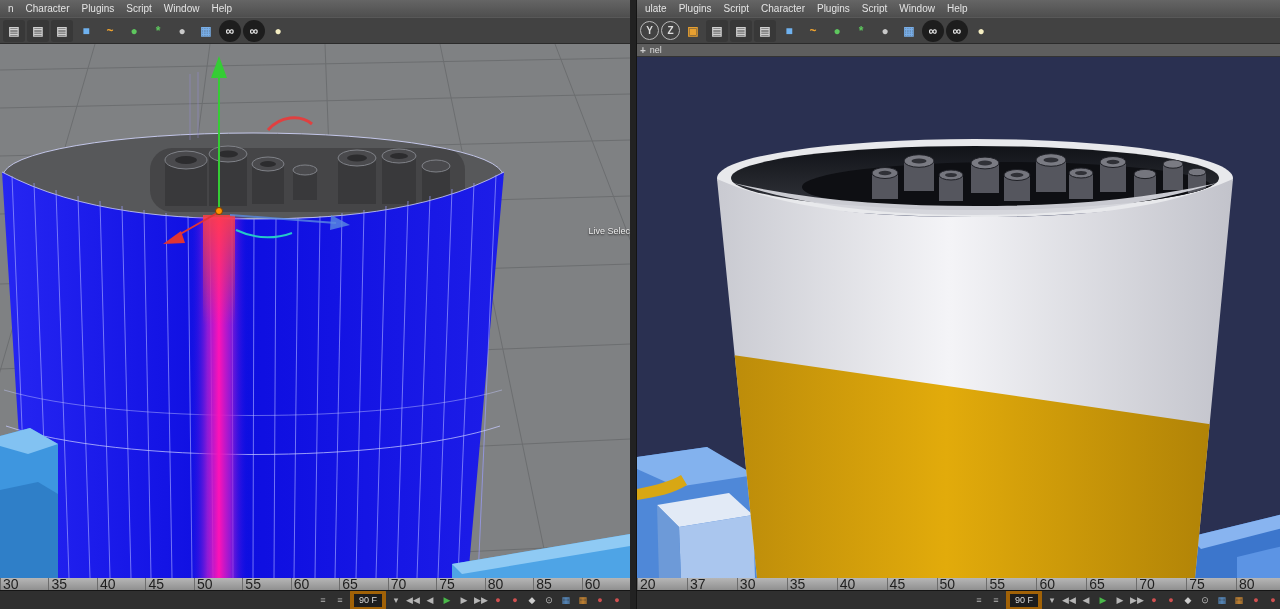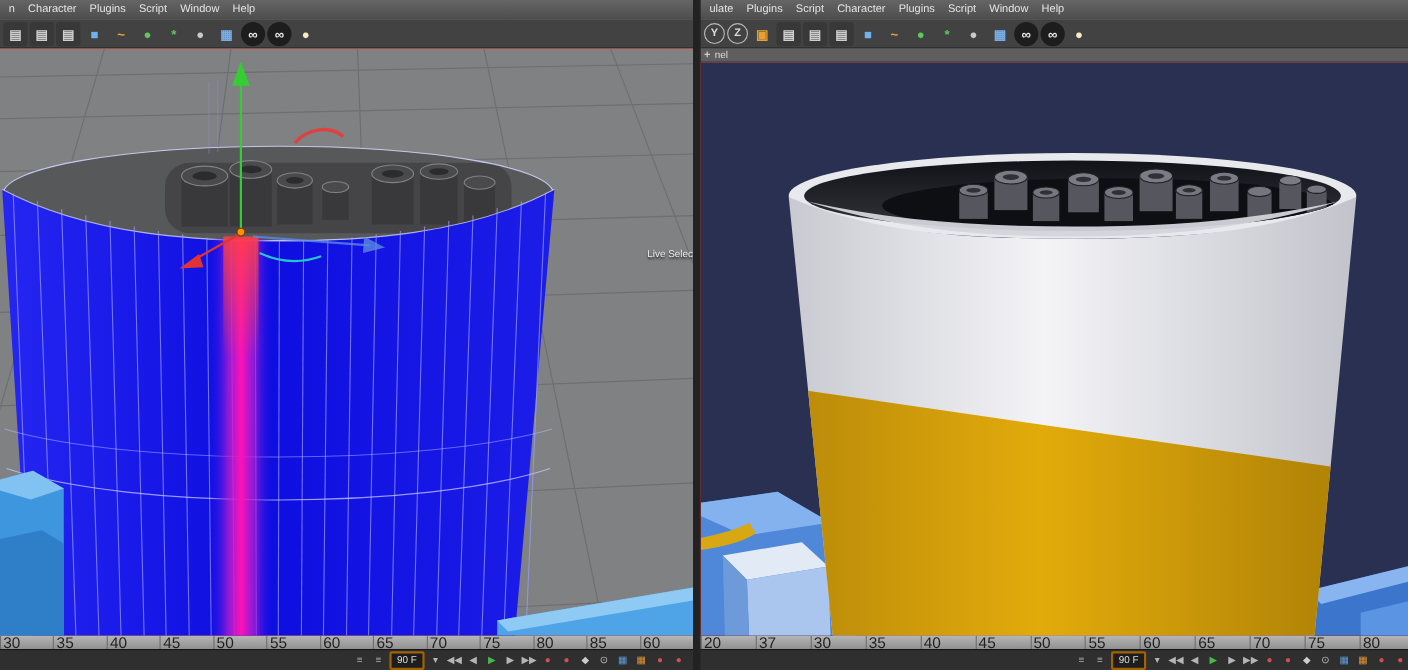--- a/index.html
+++ b/index.html
@@ -10,34 +10,34 @@
   .panel.right{border-left:1px solid #141414}
   .menubar{height:17px;flex:0 0 17px;background:linear-gradient(#656565,#4e4e4e);
     display:flex;align-items:center;padding:0 2px;white-space:nowrap;overflow:hidden}
   .menu-item{color:#e4e4e4;font-size:10px;padding:0 6px;line-height:17px;cursor:default}
   .toolbar{height:27px;flex:0 0 27px;background:#424242;border-top:1px solid #585858;
     border-bottom:1px solid #2b2b2b;display:flex;align-items:center;padding:0 3px;gap:2px;overflow:hidden}
   .chip{width:22px;height:22px;border-radius:3px;display:flex;align-items:center;justify-content:center;
     font-size:12px;font-weight:bold;color:#c8c8c8;background:transparent}
   .chip.round{border-radius:50%}
   .chip.ring{border:1px solid #b9b9b9;border-radius:50%;width:19px;height:19px;font-size:10px}
-  .viewport{position:relative;flex:1 1 auto;overflow:hidden;background:#ef4444}
+  .viewport{position:relative;flex:1 1 auto;overflow:hidden;background:#0c4a6e}
   .viewport svg{display:block}
   .live-label{position:absolute;right:0;top:182px;color:#ececec;font-size:9px;text-shadow:0 1px 2px rgba(0,0,0,.8)}
   .panel-strip{height:13px;flex:0 0 13px;background:#5e5e5e;border-bottom:1px solid #333;
     display:flex;align-items:center;gap:4px;padding:0 3px;color:#ddd;font-size:9px;overflow:hidden}
   .move-glyph{color:#ccc;font-size:10px;font-weight:bold}
   .ruler{height:12px;flex:0 0 12px;background:linear-gradient(#b6b6b6,#909090);display:flex;overflow:hidden}
   .tick{flex:1 1 0;border-left:1px solid #6d6d6d;padding-left:2px;font-size:14px;line-height:12px;color:#1f1f1f}
   .transport{height:19px;flex:0 0 19px;background:#2f2f2f;border-top:1px solid #151515;
     display:flex;align-items:center;justify-content:flex-end;gap:3px;padding:0 6px;overflow:hidden}
   .tgroup{display:flex;align-items:center;gap:3px}
   .t-icon{min-width:14px;height:15px;display:flex;align-items:center;justify-content:center;
     font-size:9px;color:#b5b5b5;cursor:default}
-  .frame-field{background:#1d1d1d;border:2px solid #a16207;border-radius:2px;color:#ddd;
+  .frame-field{background:#1d1d1d;border:4px solid #a16207;border-radius:2px;color:#ddd;
     font-size:9px;padding:0 5px;line-height:13px}
 </style>
 </head>
 <body>
 
 <div class="app">
 
   <section class="panel" style="left:0;width:630px">
 
     <nav class="menubar">

